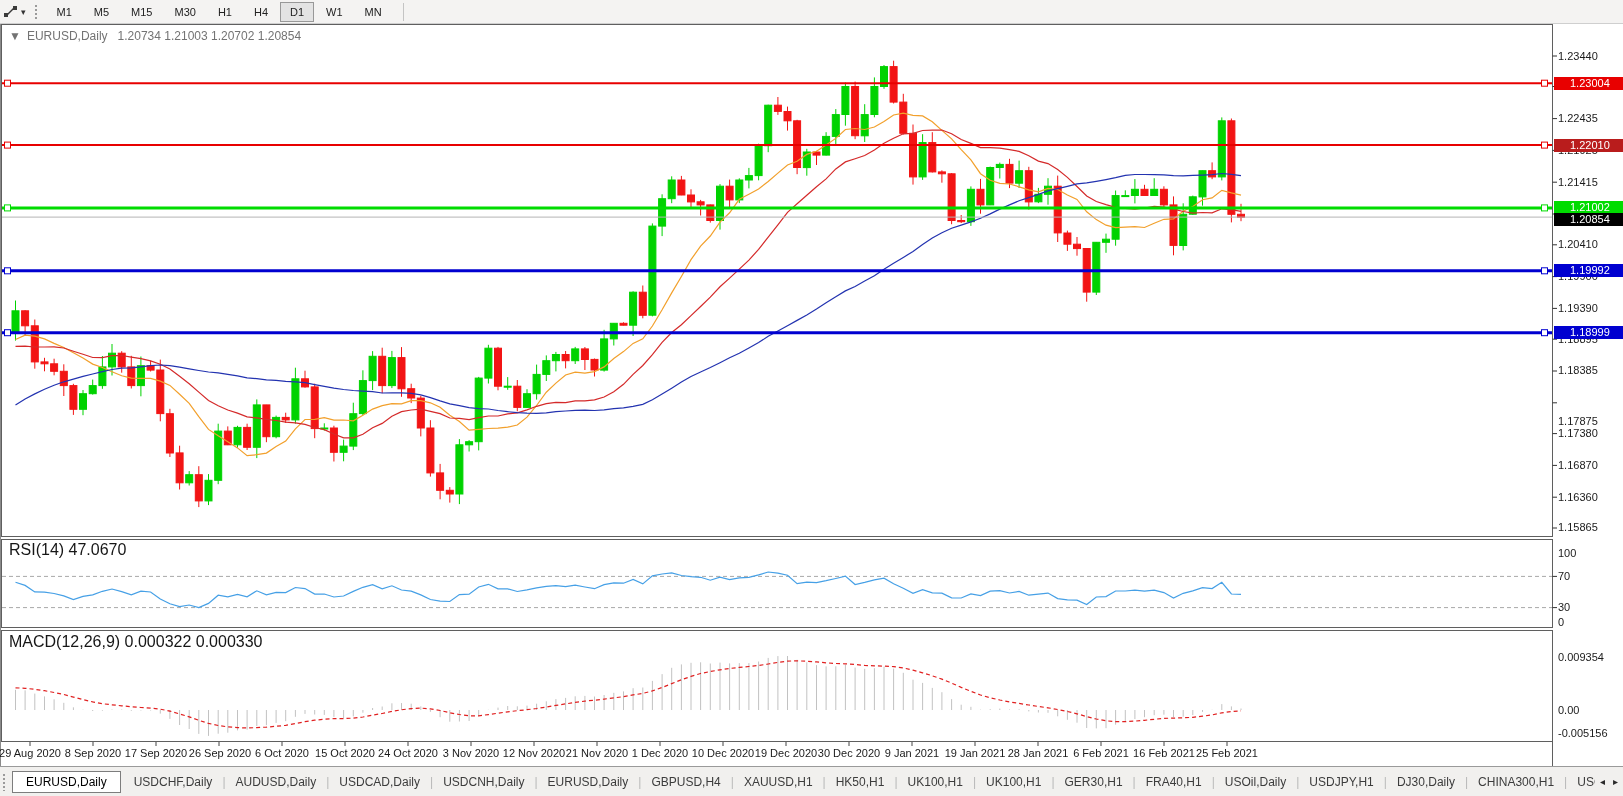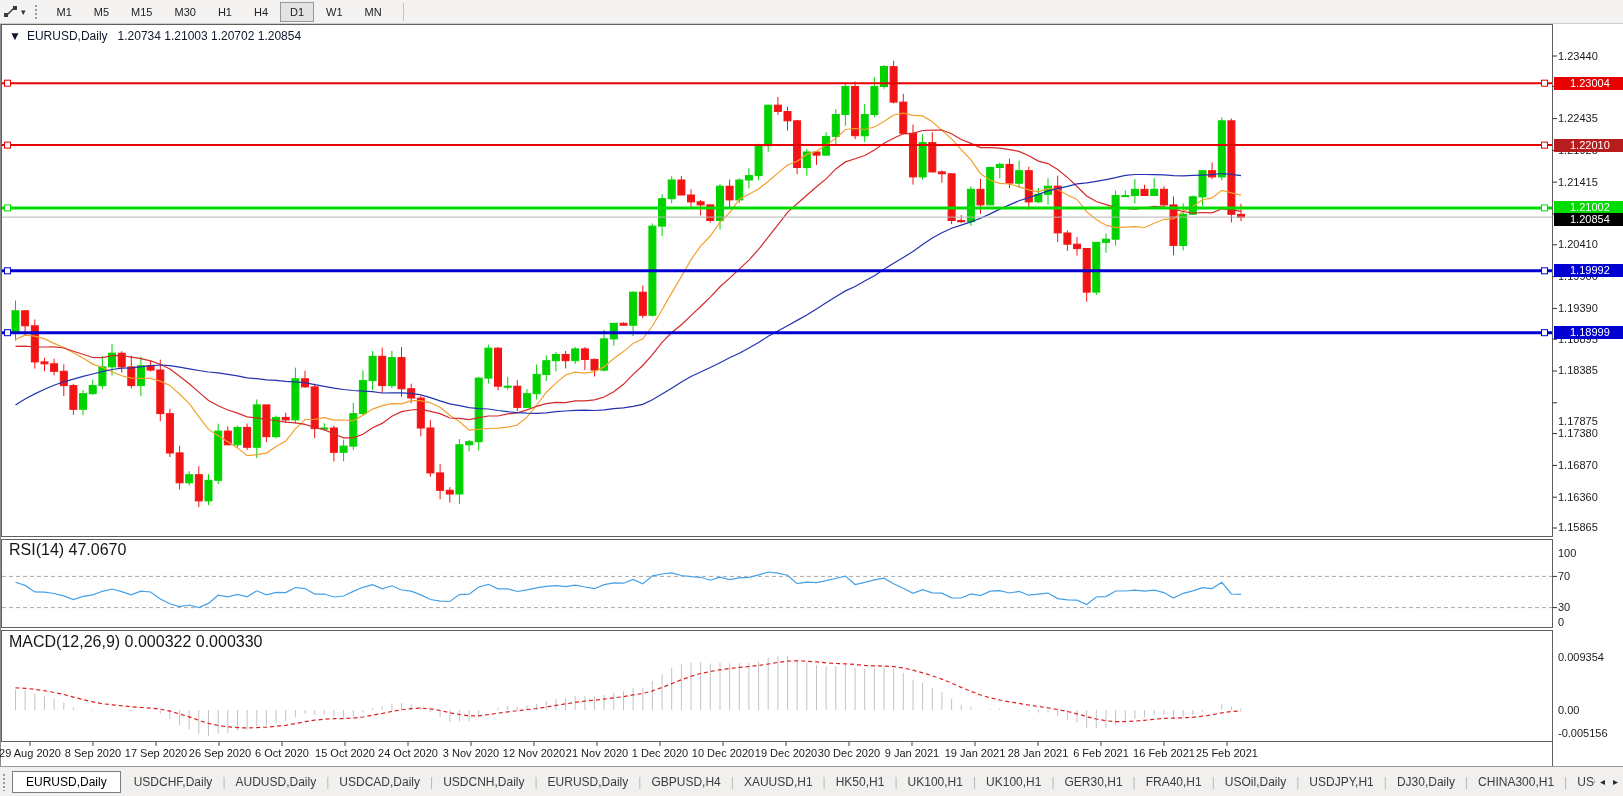--- a/index.html
+++ b/index.html
@@ -17,21 +17,21 @@
   .tfbtn.active{background:#e3e3e3;border:1px solid #989898}
   .tbsep{width:1px;height:18px;background:#c4c4c4;margin-left:10px}
   
   #gfx{position:absolute;top:0;left:0;z-index:1}
   #labels{position:absolute;top:0;left:0;z-index:2;pointer-events:none;width:1623px;height:796px}
   .axlbl{position:absolute;left:1558px;font-size:11px;line-height:13px;color:#1a1a1a;white-space:nowrap}
   .tag{position:absolute;left:1554px;width:64px;height:13px;font-size:11px;line-height:13px;
     color:#fff;padding-left:16px;white-space:nowrap}
   .datelbl{position:absolute;top:747px;font-size:11px;color:#1a1a1a;transform:translateX(-50%);white-space:nowrap}
   .indlbl{position:absolute;font-size:16px;color:#161616;white-space:nowrap}
-  #title{position:absolute;top:29px;left:9px;font-size:12px;color:#0f172a;z-index:2;white-space:nowrap}
+  #title{position:absolute;top:29px;left:9px;font-size:12px;color:#737373;z-index:2;white-space:nowrap}
   #title .sym{margin:0 10px 0 6px}
   
   .hit{position:absolute;z-index:3}
   
   #tabbar{position:absolute;left:0;top:766px;width:1623px;height:30px;background:#f1f0ee;
     border-top:1px solid #9a9a9a;display:flex;align-items:center;z-index:6;overflow:hidden}
   .tabgrip{width:4px;height:18px;margin:0 6px 0 2px;
     background-image:radial-gradient(#9a9a9a 1px,transparent 1.2px);background-size:4px 4px}
   .tab{font-size:12px;color:#3c3c3c;padding:3px 9px;white-space:nowrap}
   .tab.active{background:#fff;border:1px solid #7d7d7d;color:#000;padding:3px 13px;margin-right:4px}

